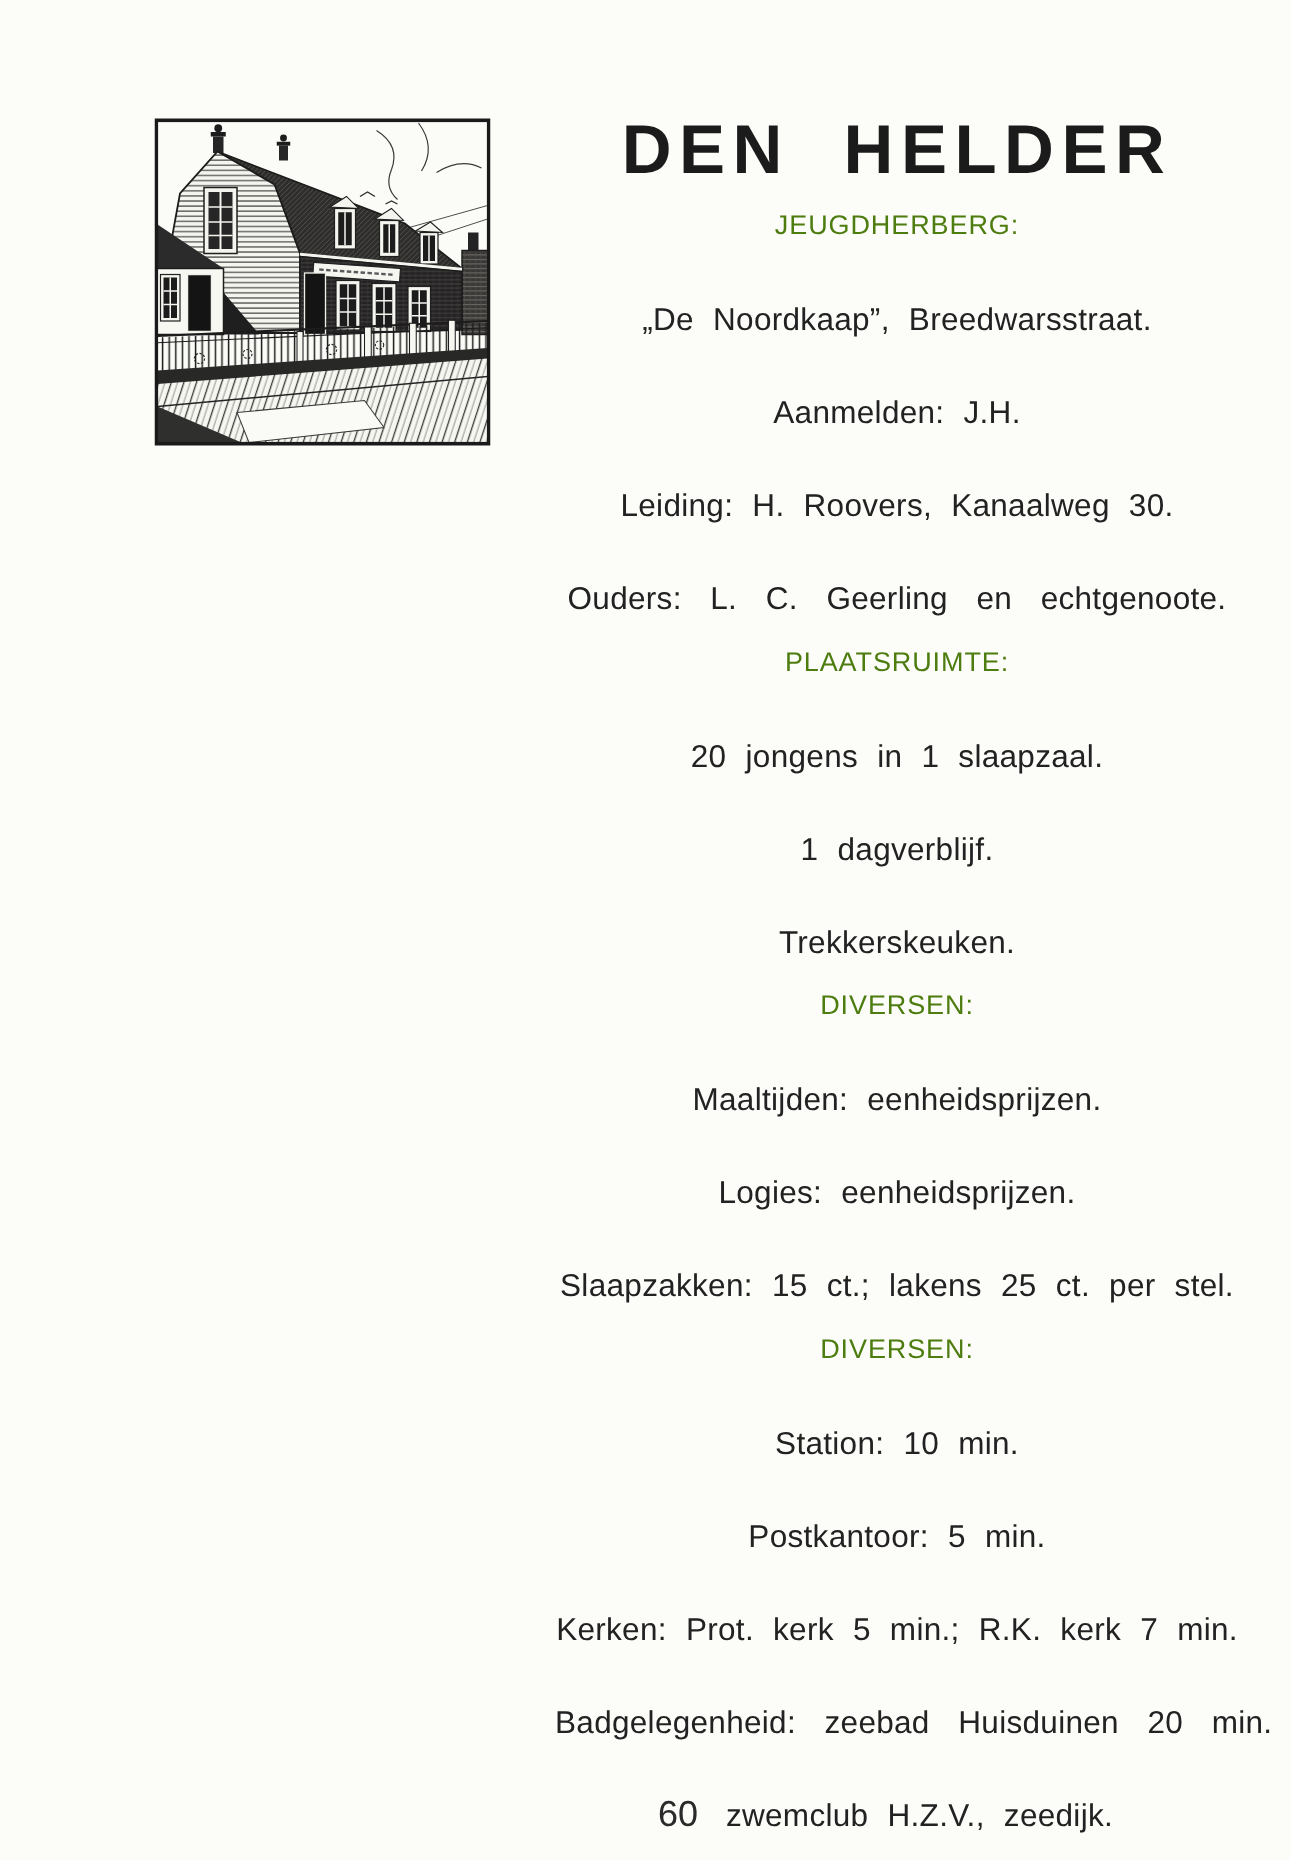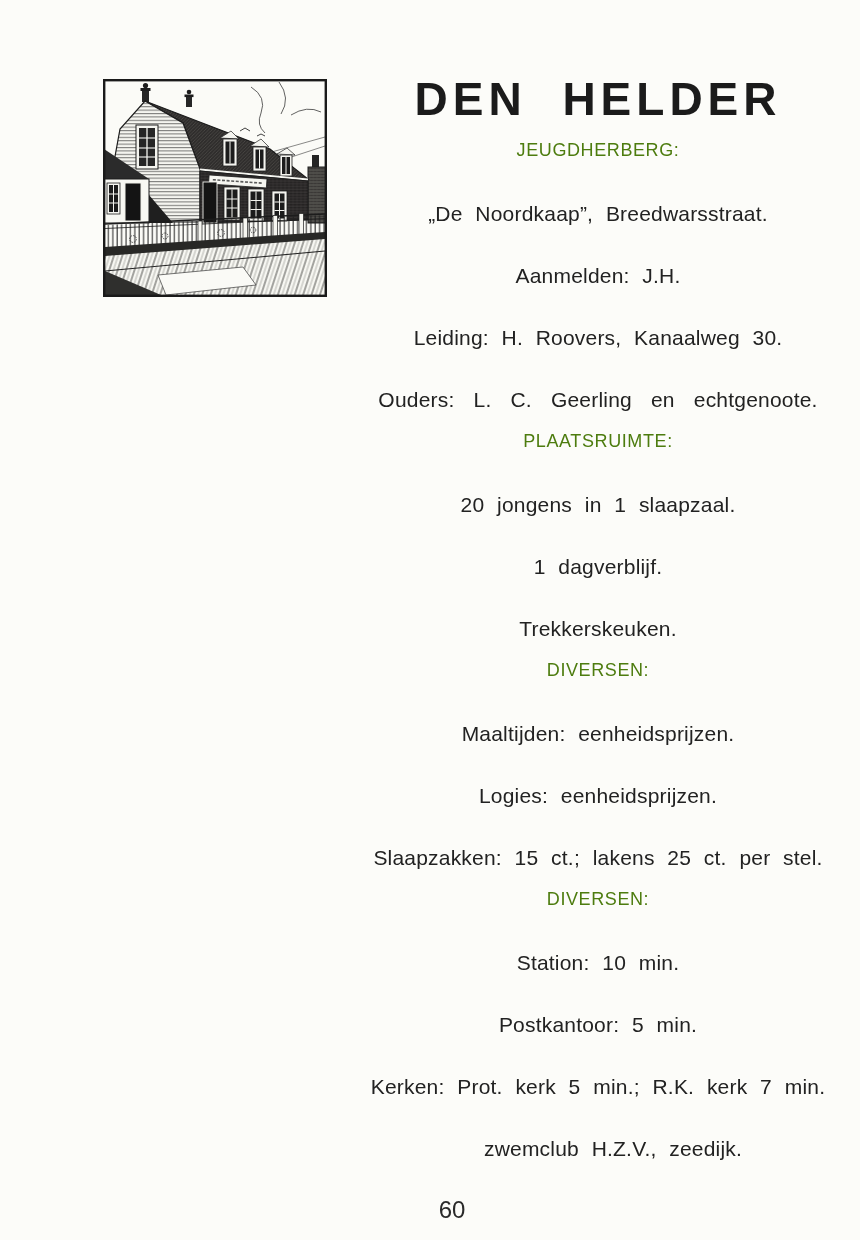--- a/index.html
+++ b/index.html
@@ -230,18 +230,19 @@
       <div class="line">Maaltijden: eenheidsprijzen.</div>
       <div class="line">Logies: eenheidsprijzen.</div>
       <div class="line">Slaapzakken: 15 ct.; lakens 25 ct. per stel.</div>
     </section>
 
     <section>
       <h2 class="heading">DIVERSEN:</h2>
       <div class="line">Station: 10 min.</div>
       <div class="line">Postkantoor: 5 min.</div>
       <div class="line">Kerken: Prot. kerk 5 min.; R.K. kerk 7 min.</div>
+      <div class="line wide">Badgelegenheid: zeebad Huisduinen 20 min.</div>
       <div class="line indent">zwemclub H.Z.V., zeedijk.</div>
     </section>
   </div>
 
   <div class="page-number">60</div>
 </div>
 
 </body></html>

